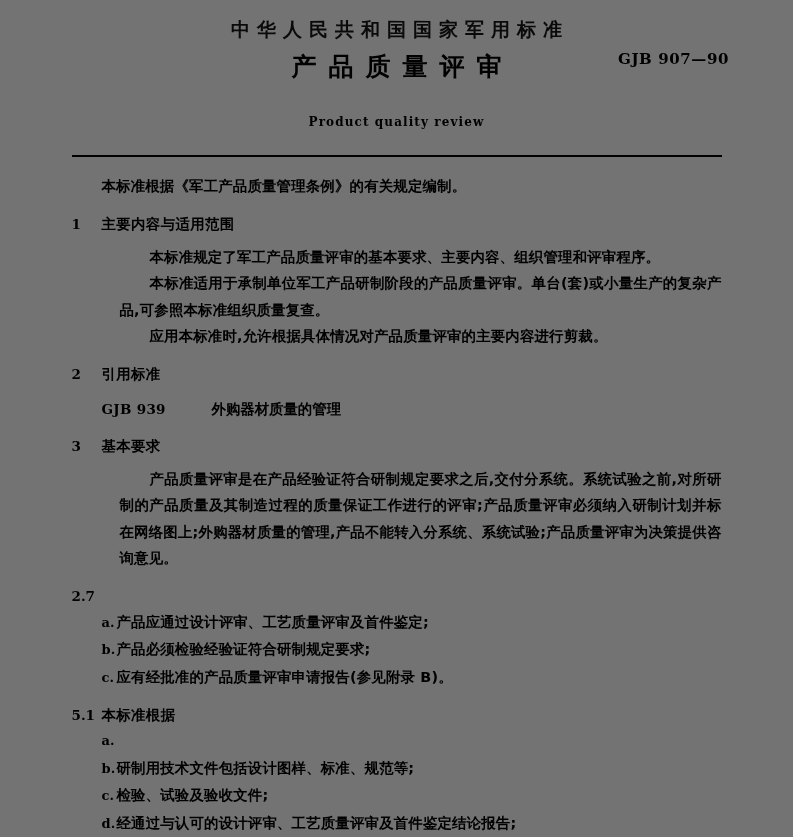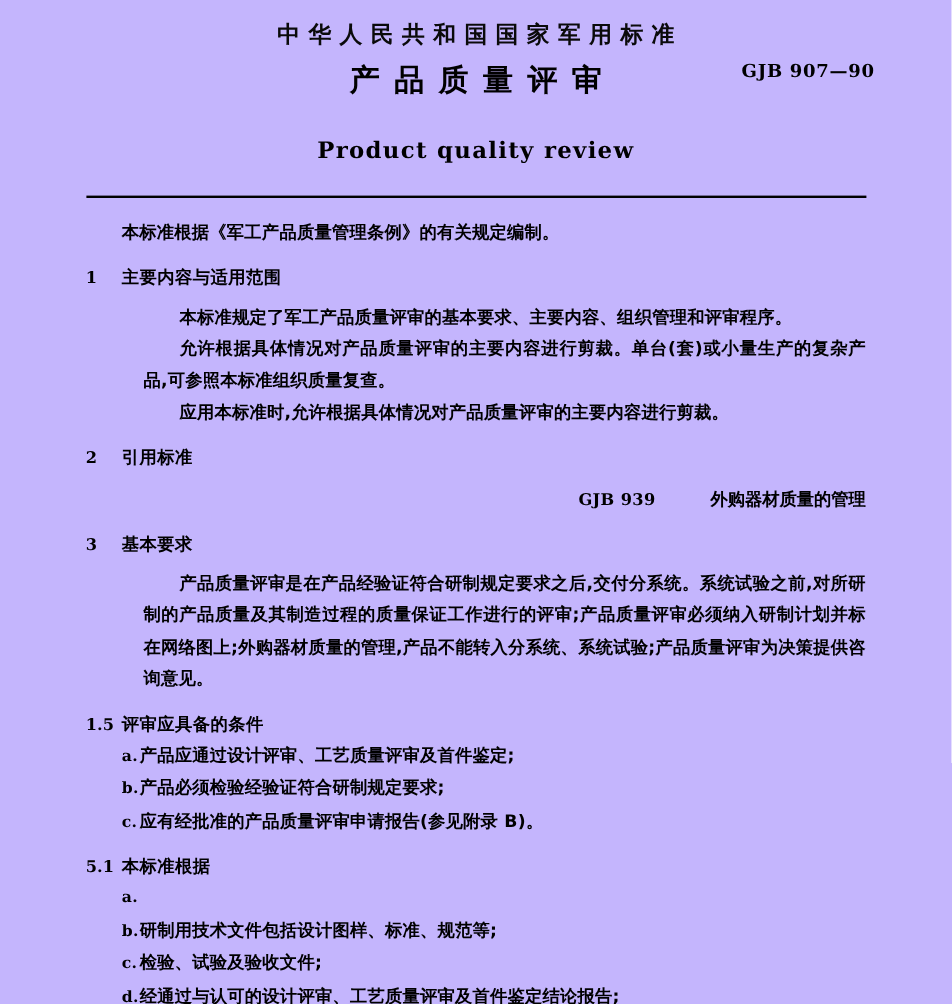--- a/index.html
+++ b/index.html
@@ -9,21 +9,21 @@
     background: #ffffff;
   }
   body {
     font-family: "DejaVu Sans", "Liberation Sans", sans-serif;
     color: #000000;
   }
   .page {
     position: relative;
     width: 793px;
     height: 837px;
-    background: #c4b5fd;
+    background: #737373;
     overflow: hidden;
     box-sizing: border-box;
   }
 
   
   .doc-header {
     padding-top: 16px;
   }
   .national-title {
     text-align: center;
@@ -55,21 +55,21 @@
     font-family: "DejaVu Serif", "Liberation Serif", serif;
     font-size: 15px;
     font-weight: bold;
     letter-spacing: 0.6px;
     white-space: nowrap;
   }
   .eng-title {
     text-align: center;
     margin-top: 25px;
     font-family: "DejaVu Serif", "Liberation Serif", serif;
-    font-size: 19px;
+    font-size: 12px;
     font-weight: bold;
     letter-spacing: 1.1px;
   }
   .rule {
     margin: 26px auto 0 auto;
     width: 650px;
     height: 2px;
     background: #000000;
   }
 
@@ -118,21 +118,20 @@
     margin-left: 48px;
   }
 
   .ref-line {
     margin-top: 9px;
     padding-left: 30px;
     font-size: 14.4px;
     font-weight: bold;
     line-height: 26px;
     display: flex;
-    justify-content: flex-end;
   }
   .ref-line .ref-code {
     font-family: "DejaVu Serif", "Liberation Serif", serif;
     font-size: 13.5px;
     flex: 0 0 110px;
     letter-spacing: 0.3px;
   }
 
   .item-list {
     list-style: none;
@@ -179,21 +178,21 @@
   <div class="body-area">
 
     <p class="para indent">本标准根据《军工产品质量管理条例》的有关规定编制。</p>
 
     <div class="section">
       <span class="num">1</span>
       <span class="sec-title">主要内容与适用范围</span>
     </div>
     <div class="section-body para-block">
       <p class="para indent">本标准规定了军工产品质量评审的基本要求、主要内容、组织管理和评审程序。</p>
-      <p class="para indent">允许根据具体情况对产品质量评审的主要内容进行剪裁。单台(套)或小量生产的复杂产品,可参照本标准组织质量复查。</p>
+      <p class="para indent">本标准适用于承制单位军工产品研制阶段的产品质量评审。单台(套)或小量生产的复杂产品,可参照本标准组织质量复查。</p>
       <p class="para indent">应用本标准时,允许根据具体情况对产品质量评审的主要内容进行剪裁。</p>
     </div>
 
     <div class="section">
       <span class="num">2</span>
       <span class="sec-title">引用标准</span>
     </div>
     <div class="ref-line">
       <span class="ref-code">GJB 939</span>
       <span class="ref-name">外购器材质量的管理</span>
@@ -201,22 +200,21 @@
 
     <div class="section">
       <span class="num">3</span>
       <span class="sec-title">基本要求</span>
     </div>
     <div class="section-body">
       <p class="para indent">产品质量评审是在产品经验证符合研制规定要求之后,交付分系统。系统试验之前,对所研制的产品质量及其制造过程的质量保证工作进行的评审;产品质量评审必须纳入研制计划并标在网络图上;外购器材质量的管理,产品不能转入分系统、系统试验;产品质量评审为决策提供咨询意见。</p>
     </div>
 
     <div class="section">
-      <span class="num">1.5</span>
-      <span class="sec-title">评审应具备的条件</span>
+      <span class="num">2.7</span>
     </div>
     <ul class="item-list">
       <li>
         <span class="marker">a.</span>
         <span class="item-text">产品应通过设计评审、工艺质量评审及首件鉴定;</span>
       </li>
       <li>
         <span class="marker">b.</span>
         <span class="item-text">产品必须检验经验证符合研制规定要求;</span>
       </li>

